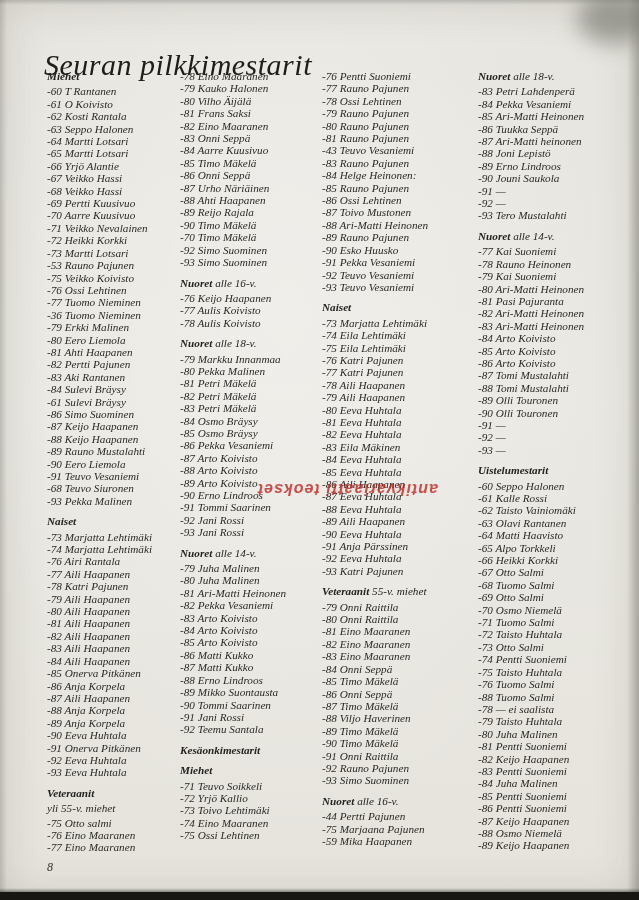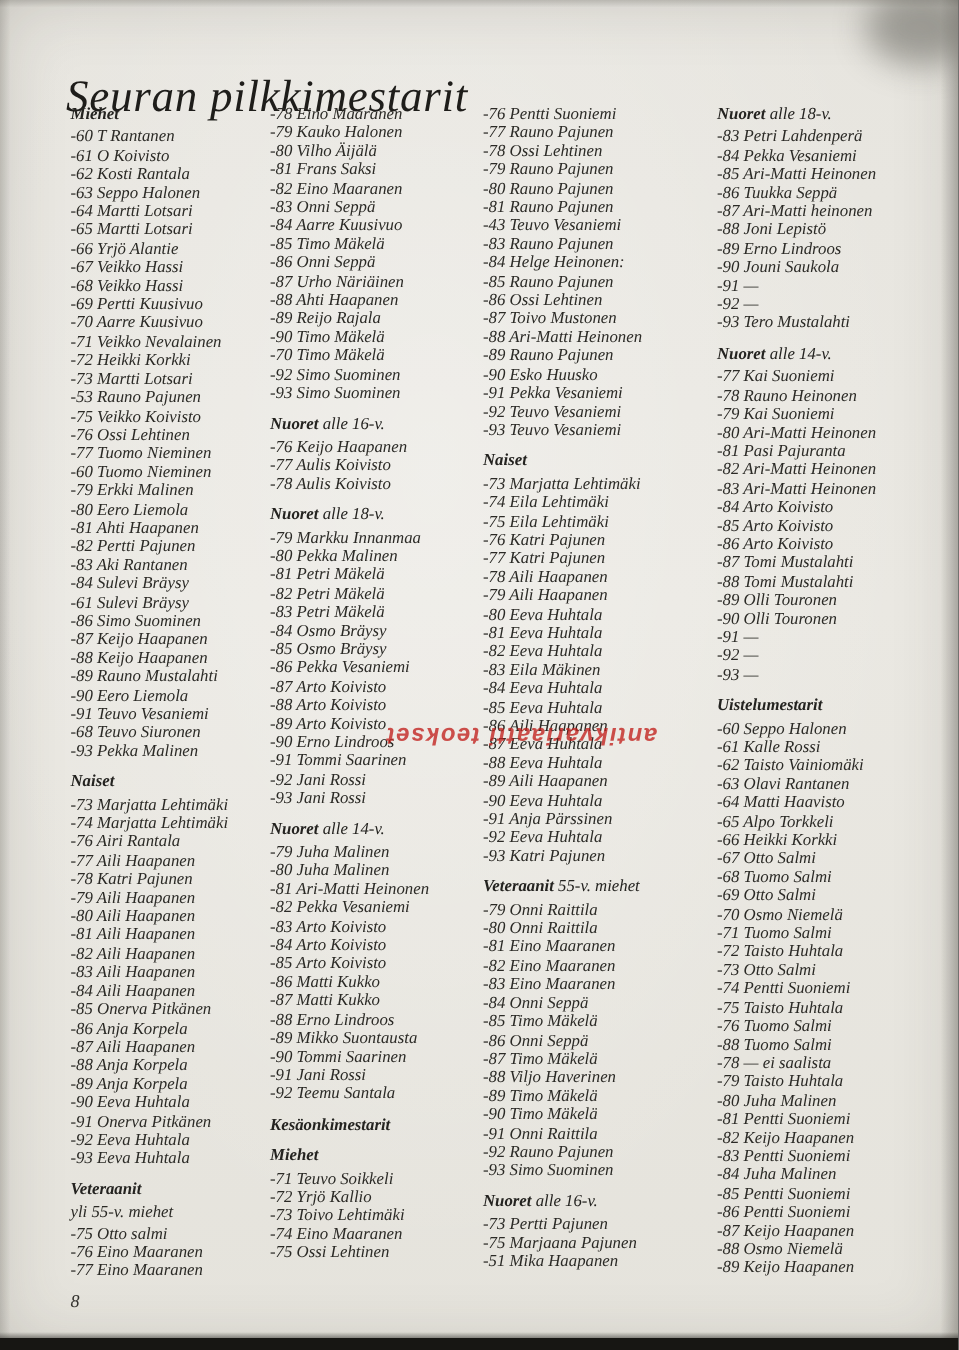--- a/index.html
+++ b/index.html
@@ -73,21 +73,21 @@
       <div class="entry">-68 Veikko Hassi</div>
       <div class="entry">-69 Pertti Kuusivuo</div>
       <div class="entry">-70 Aarre Kuusivuo</div>
       <div class="entry">-71 Veikko Nevalainen</div>
       <div class="entry">-72 Heikki Korkki</div>
       <div class="entry">-73 Martti Lotsari</div>
       <div class="entry">-53 Rauno Pajunen</div>
       <div class="entry">-75 Veikko Koivisto</div>
       <div class="entry">-76 Ossi Lehtinen</div>
       <div class="entry">-77 Tuomo Nieminen</div>
-      <div class="entry">-60 Tuomo Nieminen</div>
+      <div class="entry">-36 Tuomo Nieminen</div>
       <div class="entry">-79 Erkki Malinen</div>
       <div class="entry">-80 Eero Liemola</div>
       <div class="entry">-81 Ahti Haapanen</div>
       <div class="entry">-82 Pertti Pajunen</div>
       <div class="entry">-83 Aki Rantanen</div>
       <div class="entry">-84 Sulevi Bräysy</div>
       <div class="entry">-61 Sulevi Bräysy</div>
       <div class="entry">-86 Simo Suominen</div>
       <div class="entry">-87 Keijo Haapanen</div>
       <div class="entry">-88 Keijo Haapanen</div>
@@ -234,23 +234,23 @@
       <div class="entry">-85 Timo Mäkelä</div>
       <div class="entry">-86 Onni Seppä</div>
       <div class="entry">-87 Timo Mäkelä</div>
       <div class="entry">-88 Viljo Haverinen</div>
       <div class="entry">-89 Timo Mäkelä</div>
       <div class="entry">-90 Timo Mäkelä</div>
       <div class="entry">-91 Onni Raittila</div>
       <div class="entry">-92 Rauno Pajunen</div>
       <div class="entry">-93 Simo Suominen</div>
       <div class="hdr"><span class="b">Nuoret</span> alle 16-v.</div>
-      <div class="entry">-73 Pertti Pajunen</div>
+      <div class="entry">-44 Pertti Pajunen</div>
       <div class="entry">-75 Marjaana Pajunen</div>
-      <div class="entry">-51 Mika Haapanen</div>
+      <div class="entry">-59 Mika Haapanen</div>
     </div>
   <div class="col col-4">
       <div class="hdr"><span class="b">Nuoret</span> alle 18-v.</div>
       <div class="entry">-83 Petri Lahdenperä</div>
       <div class="entry">-84 Pekka Vesaniemi</div>
       <div class="entry">-85 Ari-Matti Heinonen</div>
       <div class="entry">-86 Tuukka Seppä</div>
       <div class="entry">-87 Ari-Matti heinonen</div>
       <div class="entry">-88 Joni Lepistö</div>
       <div class="entry">-89 Erno Lindroos</div>

